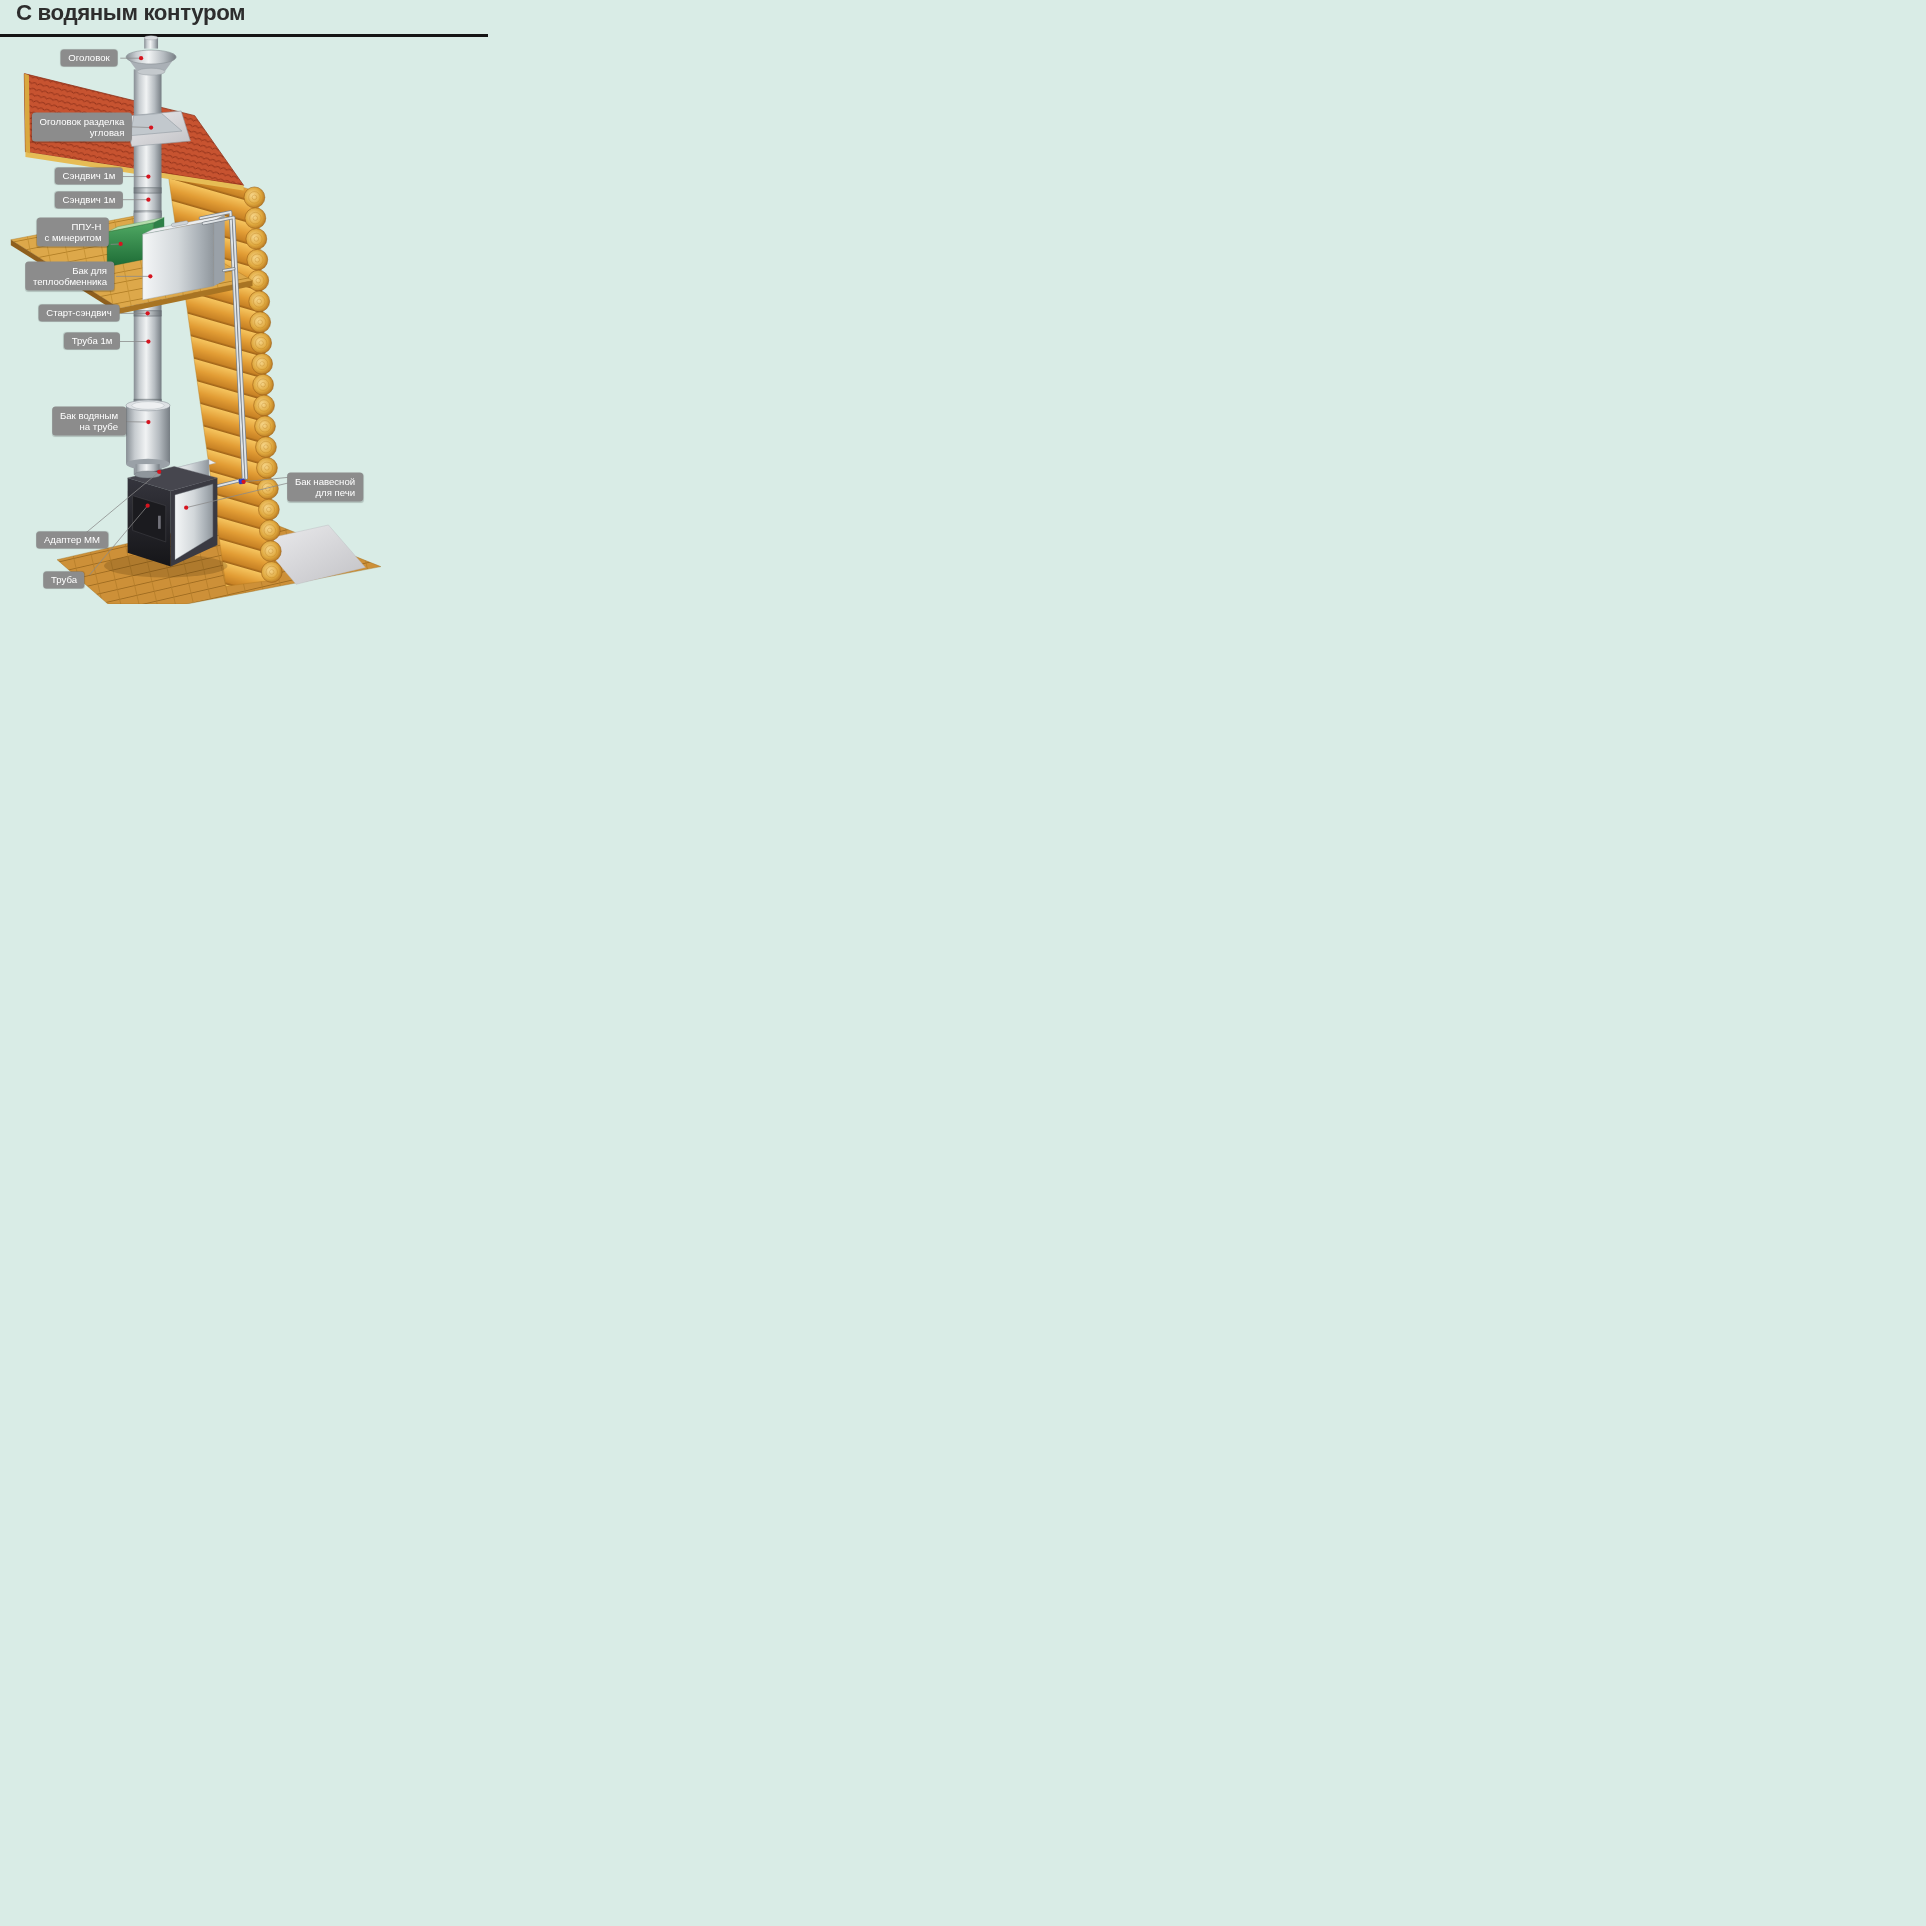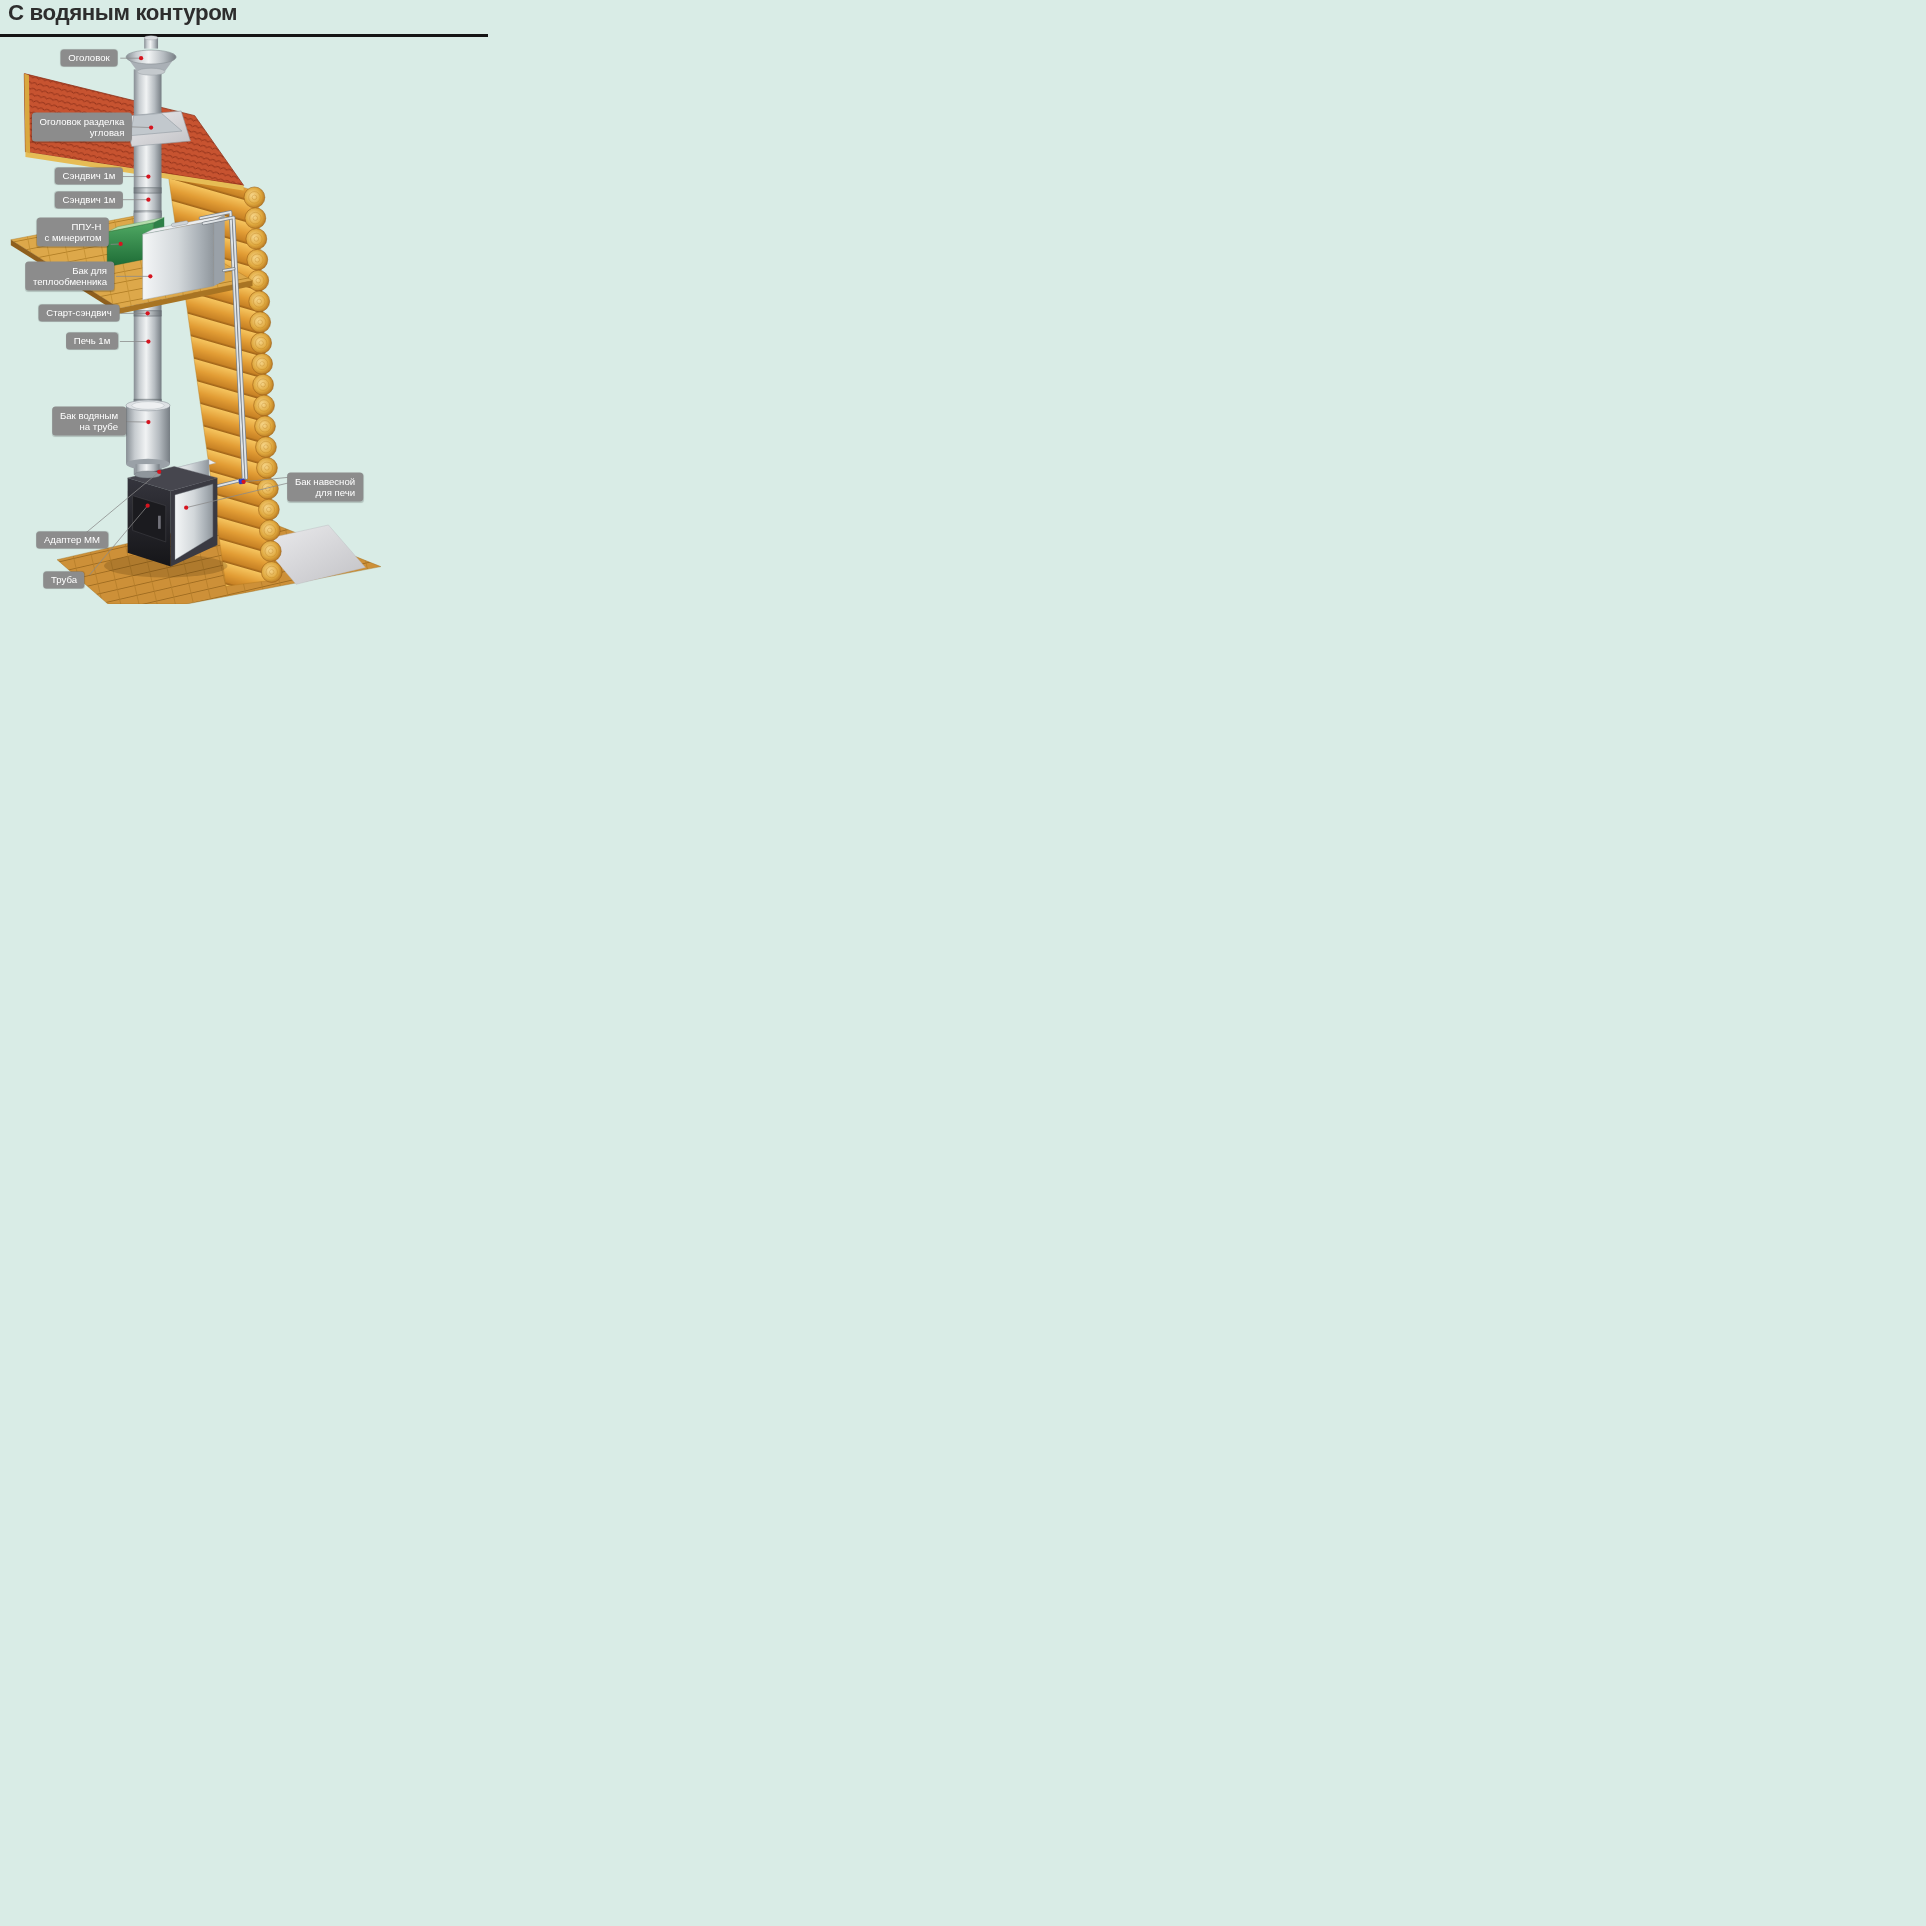--- a/index.html
+++ b/index.html
@@ -1,18 +1,18 @@
 <!DOCTYPE html>
 <html style="--background: #d9ece6; --rule: #141414; --label-bg: #8c8c8c; --label-text: #ffffff; --marker: #d6141f;font-size:6.2px"><head>
 <meta charset="utf-8">
 <style>
   html,body{margin:0;padding:0;background:#d9ece6;}
   .page{position:relative;width:488px;height:604px;background:var(--background,#d9ece6);
         font-family:"Liberation Sans",sans-serif;overflow:hidden;}
-  .page-title{position:absolute;top:0px;left:8px;margin:0;font-size:22.3px;font-weight:800;
+  .page-title{position:absolute;top:0px;left:16px;margin:0;font-size:22.3px;font-weight:800;
         letter-spacing:-0.4px;color:#2d2d2d;}
   .title-rule{position:absolute;top:34px;left:0;width:100%;height:2.7px;background:var(--rule,#141414);}
   svg.illustration{position:absolute;left:0;top:0;}
   .label{position:absolute;transform:translate(-50%,-50%);background:var(--label-bg,#8c8c8c);
         color:var(--label-text,#ffffff);font-size:9.6px;line-height:1.22;padding:2.7px 7.7px;
         border-radius:3.5px;text-align:right;white-space:pre-line;box-shadow:0 0.4px 0.8px rgba(0,0,0,.18);}
 </style>
 </head>
 <body>
 
@@ -284,21 +284,21 @@
   <div class="label" style="left:89px;top:58px">Оголовок</div>
   <div class="label" style="left:82px;top:127px">Оголовок разделка
 угловая</div>
   <div class="label" style="left:89px;top:176px">Сэндвич 1м</div>
   <div class="label" style="left:89px;top:200px">Сэндвич 1м</div>
   <div class="label" style="left:73px;top:232px">ППУ-Н
 с минеритом</div>
   <div class="label" style="left:70px;top:276px">Бак для
 теплообменника</div>
   <div class="label" style="left:79px;top:313px">Старт-сэндвич</div>
-  <div class="label" style="left:92px;top:341px">Печь 1м</div>
+  <div class="label" style="left:92px;top:341px">Труба 1м</div>
   <div class="label" style="left:89px;top:421px">Бак водяным
 на трубе</div>
   <div class="label" style="left:325px;top:487px">Бак навесной
 для печи</div>
   <div class="label" style="left:72px;top:540px">Адаптер ММ</div>
   <div class="label" style="left:64px;top:580px">Труба</div>
 
 </div>
 
 

